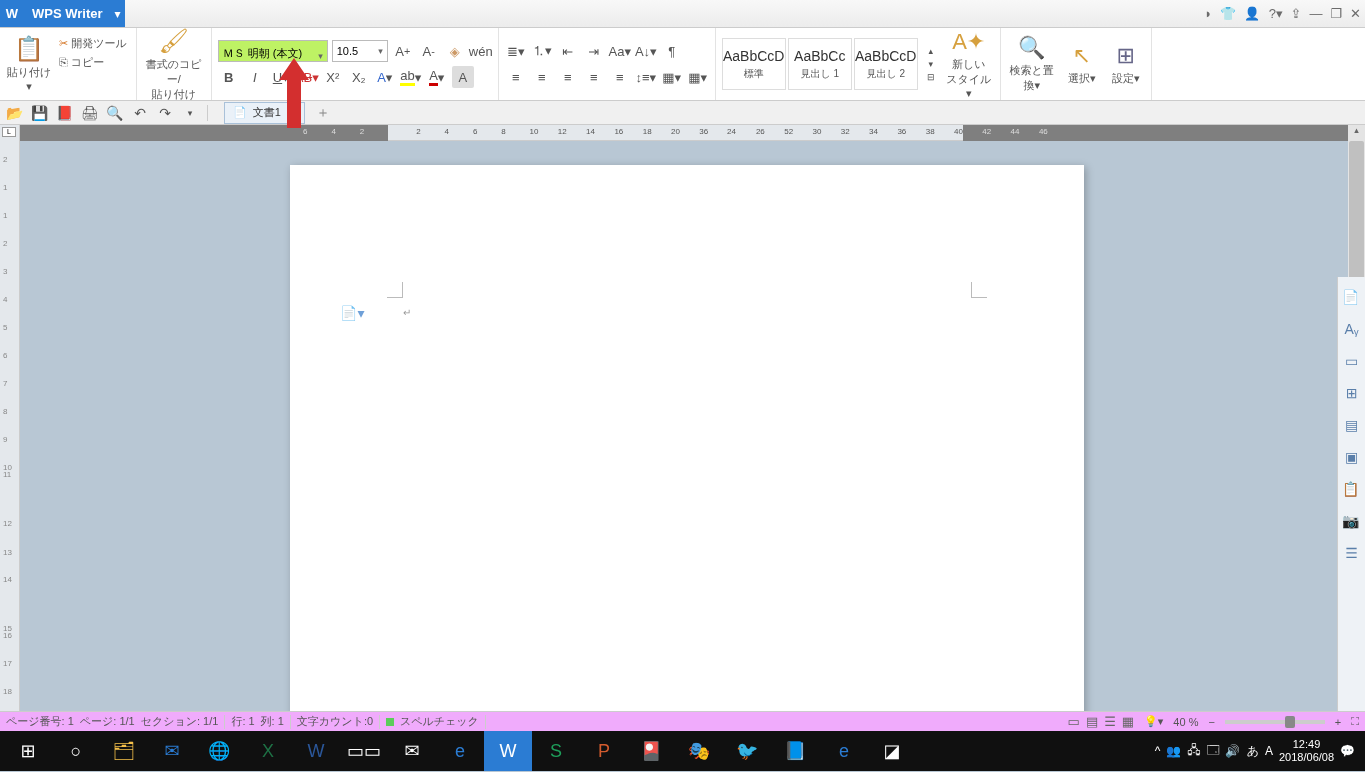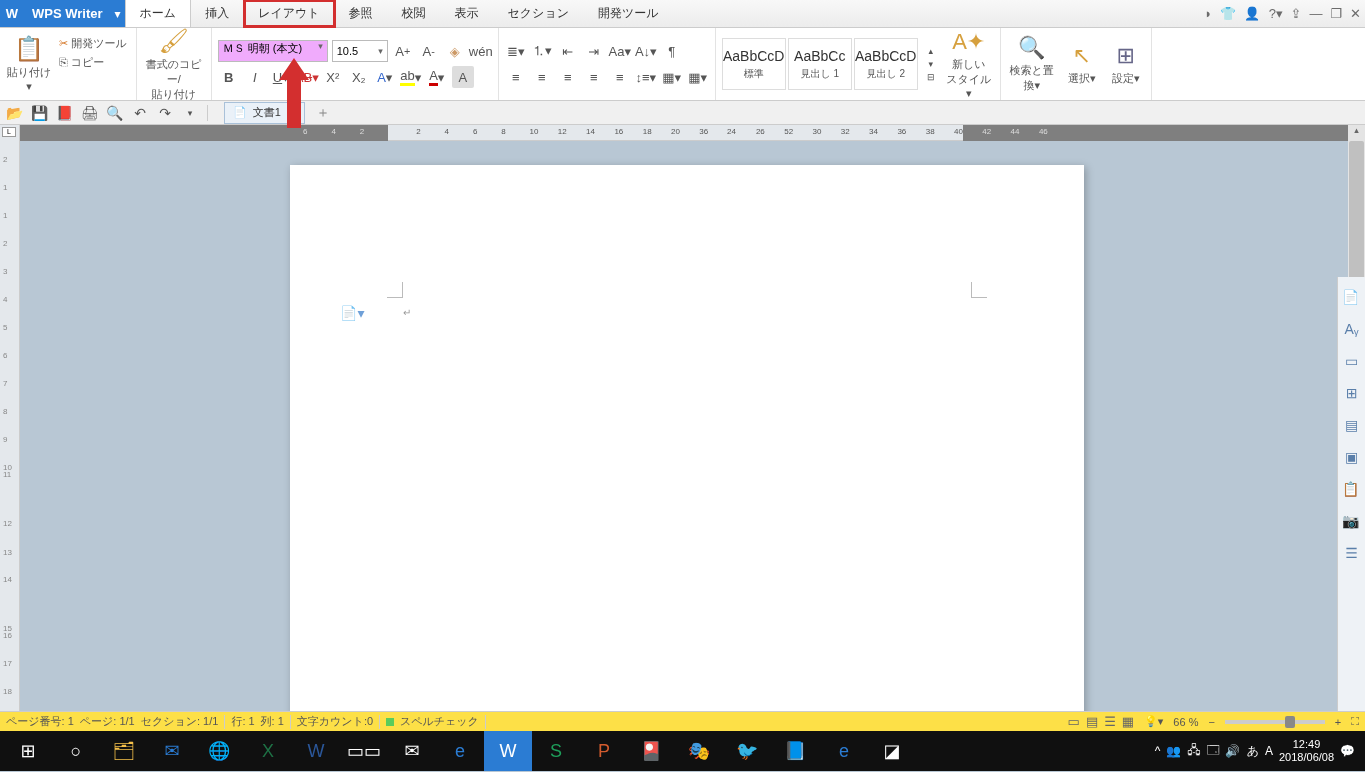--- a/index.html
+++ b/index.html
@@ -17,21 +17,21 @@
 .titlebar-right { margin-left: auto; display: flex; align-items: center; padding-right: 4px; gap: 8px; color: #6b6b6b; }
 .titlebar-right span { cursor: pointer; font-size: 13px; }
 
 
 .ribbon { height: 73px; background: #fff; display: flex; align-items: stretch; border-bottom: 1px solid #ccc; position: relative; }
 .ribbon-group { display: flex; flex-direction: column; justify-content: center; padding: 2px 6px; border-right: 1px solid #e3e3e3; gap: 2px; }
 .ribbon-btn-lg { width: 46px; text-align: center; font-size: 11px; color: #555; cursor: pointer; }
 .ribbon-btn-lg .ico { font-size: 24px; color: #2b7cd3; display: block; height: 30px; }
 .ribbon-row { display: flex; align-items: center; gap: 4px; height: 24px; }
 .ribbon-small { padding: 1px 3px; font-size: 11px; color: #555; cursor: pointer; display: flex; align-items: center; gap: 3px; }
-.font-combo { width: 110px; height: 22px; border: 1px solid #bbb; display: flex; align-items: flex-start; padding: 0 4px; font-size: 11px; background: #f0abfc; }
+.font-combo { width: 110px; height: 22px; border: 1px solid #bbb; display: flex; align-items: flex-end; padding: 0 4px; font-size: 11px; background: #bef264; }
 .size-combo { width: 56px; height: 22px; border: 1px solid #bbb; display: flex; align-items: center; padding: 0 4px; font-size: 11px; background: #fff; }
 .combo-arrow { margin-left: auto; color: #666; font-size: 9px; }
 .ico-btn { width: 22px; height: 22px; display: flex; align-items: center; justify-content: center; color: #555; cursor: pointer; font-size: 13px; border-radius: 2px; }
 .style-box { width: 64px; height: 52px; border: 1px solid #ddd; text-align: center; font-size: 10px; cursor: pointer; display: flex; flex-direction: column; justify-content: center; }
 .style-box .sample { font-size: 14px; color: #333; }
 .style-box .lbl { color: #555; margin-top: 3px; }
 .ribbon-vert-btn { width: 50px; text-align: center; font-size: 11px; color: #555; cursor: pointer; }
 .ribbon-vert-btn .ico { font-size: 22px; display: block; height: 28px; }
 
 
@@ -62,21 +62,21 @@
 .vscroll .arr.bot { position: absolute; bottom: 40px; width: 100%; }
 .vscroll .pgup { position: absolute; bottom: 20px; height: 20px; width:100%; text-align:center; font-size:10px; color:#666; }
 .vscroll .pgdn { position: absolute; bottom: 0; height: 20px; width:100%; text-align:center; font-size:10px; color:#666; }
 
 
 .rightpanel { position: absolute; right: 0; top: 152px; width: 28px; background: #eef2f6; height: 538px; border-left: 1px solid #ccc; display: flex; flex-direction: column; align-items: center; gap: 10px; padding-top: 12px; }
 .rightpanel .rp-btn { width: 20px; height: 22px; color: #5a7faa; font-size: 14px; cursor: pointer; text-align: center; }
 .rp-expand { position: absolute; right: 0; top:128px; width: 28px; height: 24px; background:#eef2f6; border-left:1px solid #ccc; border-bottom:1px solid #ccc; text-align:center; color:#5a7faa; font-size:10px; line-height:24px; cursor:pointer; }
 
 
-.statusbar { height: 20px; background: #fde047; border-top: 1px solid #ccc; display: flex; align-items: center; font-size: 11px; color: #555; padding: 0 6px; gap: 6px; }
+.statusbar { height: 20px; background: #f0abfc; border-top: 1px solid #ccc; display: flex; align-items: center; font-size: 11px; color: #555; padding: 0 6px; gap: 6px; }
 .statusbar .sep2 { width: 1px; height: 14px; background: #ccc; }
 .sb-green { width: 8px; height: 8px; background: #5bcc5b; display: inline-block; }
 .statusbar-right { margin-left: auto; display: flex; align-items: center; gap: 10px; }
 .zoom-slider { width: 100px; height: 4px; background: #ccc; position: relative; }
 .zoom-slider .knob { position: absolute; left: 60px; top: -4px; width: 10px; height: 12px; background: #888; border-radius: 2px; }
 .view-btns { display: flex; gap: 6px; }
 .view-btns span { color: #666; cursor: pointer; font-size: 13px; }
 
 
 .taskbar { height: 40px; background: #101010; display: flex; align-items: center; padding: 0 4px; color: #fff; }
@@ -89,30 +89,20 @@
 
 svg { display: block; }
 </style>
 </head>
 <body>
 
 <div class="titlebar">
   <div class="app-logo">W</div>
   <div class="app-title">WPS Writer</div>
   <div class="app-menu-dd">▾</div>
-  <div class="tabs">
-    <div class="tab active">ホーム</div>
-    <div class="tab">挿入</div>
-    <div class="tab highlight">レイアウト</div>
-    <div class="tab">参照</div>
-    <div class="tab">校閲</div>
-    <div class="tab">表示</div>
-    <div class="tab">セクション</div>
-    <div class="tab">開発ツール</div>
-  </div>
   <div class="titlebar-right">
     <span>◗</span>
     <span>👕</span>
     <span>👤</span>
     <span>?▾</span>
     <span>⇪</span>
     <span>—</span>
     <span>❐</span>
     <span>✕</span>
   </div>
@@ -364,21 +354,21 @@
   <span>スペルチェック</span>
   <div class="sep2"></div>
   <div class="statusbar-right">
     <div class="view-btns">
       <span>▭</span>
       <span>▤</span>
       <span>☰</span>
       <span>▦</span>
     </div>
     <span>💡▾</span>
-    <span>66 %</span>
+    <span>40 %</span>
     <span>−</span>
     <div class="zoom-slider">
         <div class="knob"></div>
       </div>
     <span>+</span>
     <span>⛶</span>
   </div>
 </div>
 
 <div class="taskbar">

